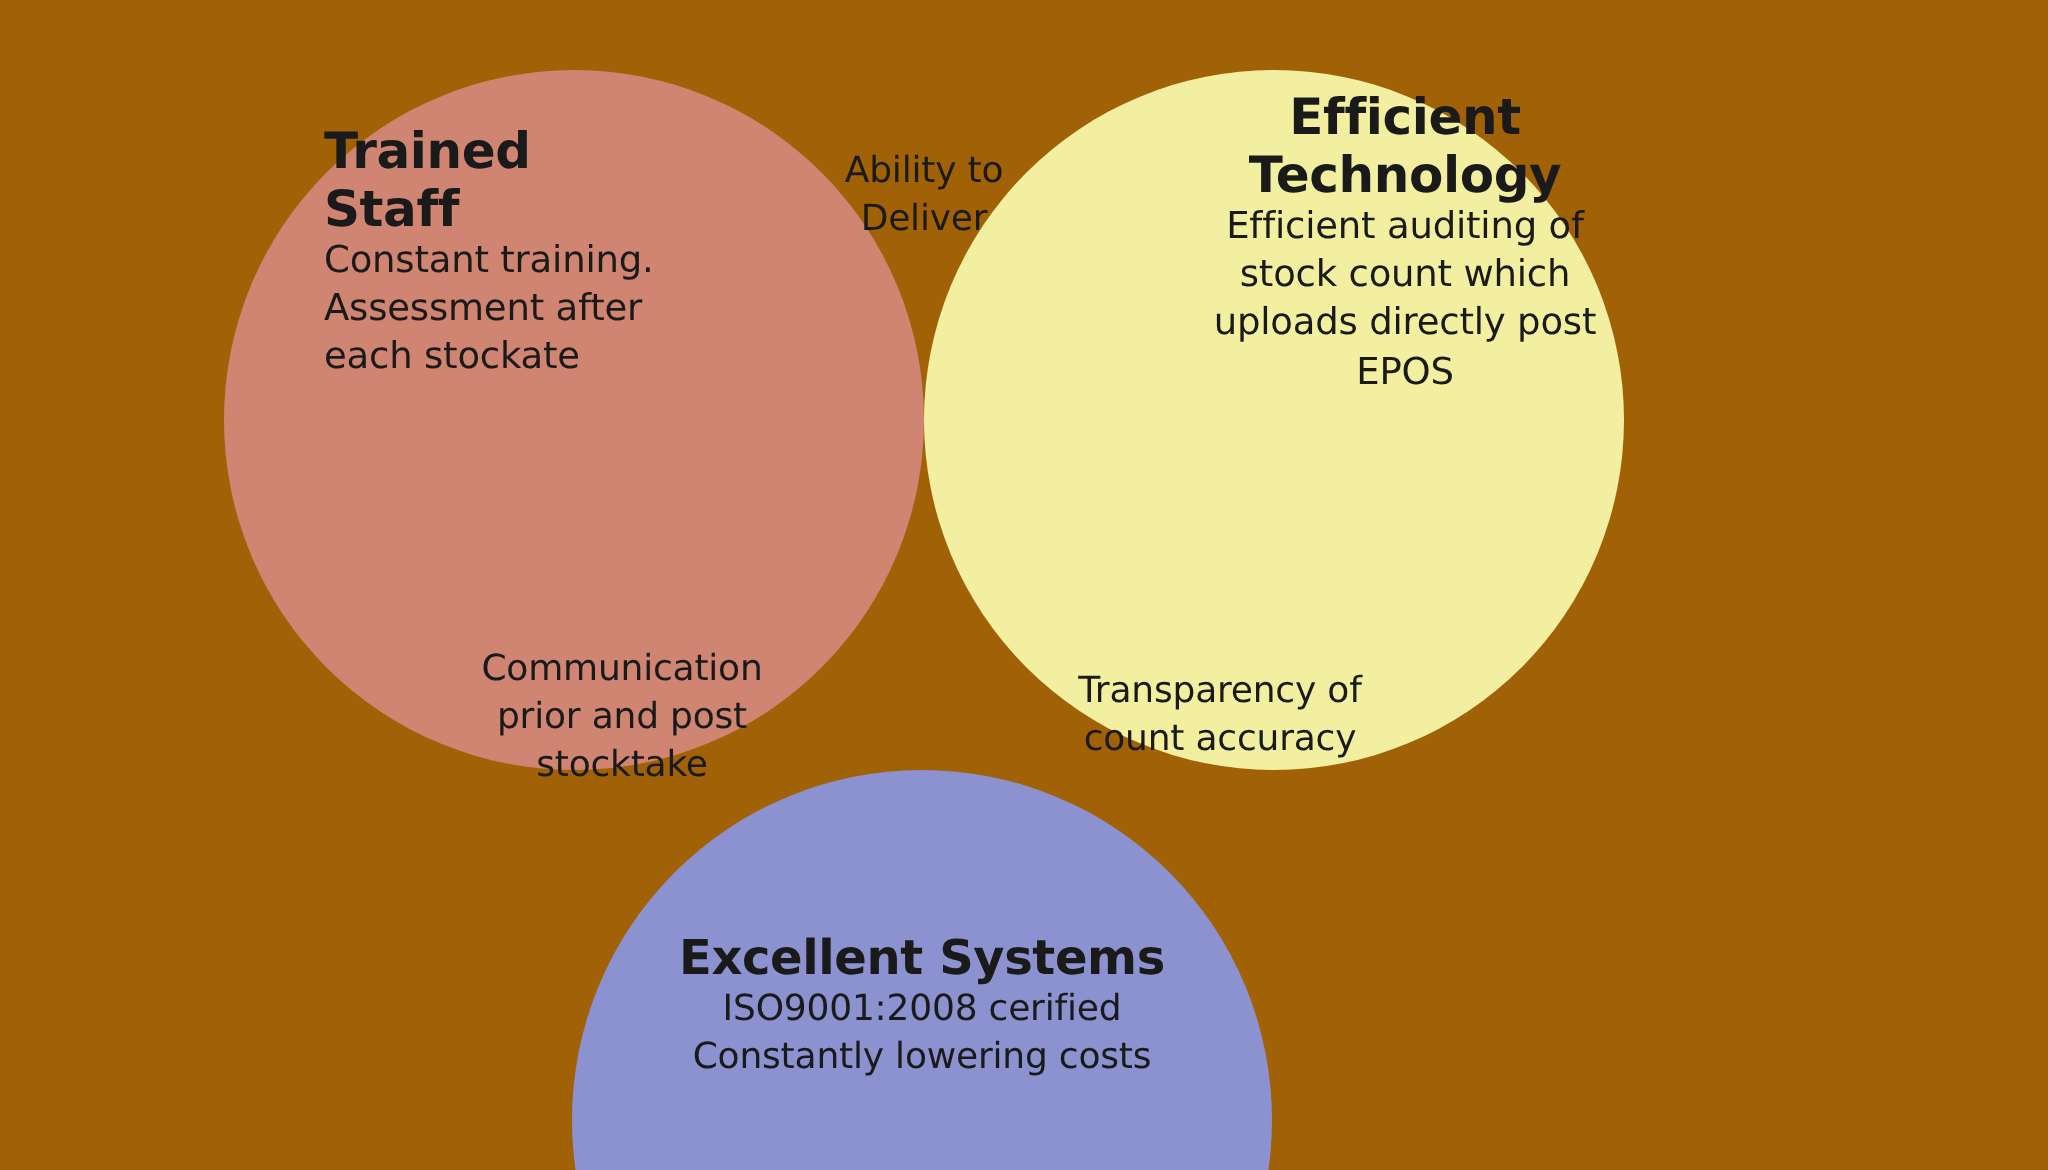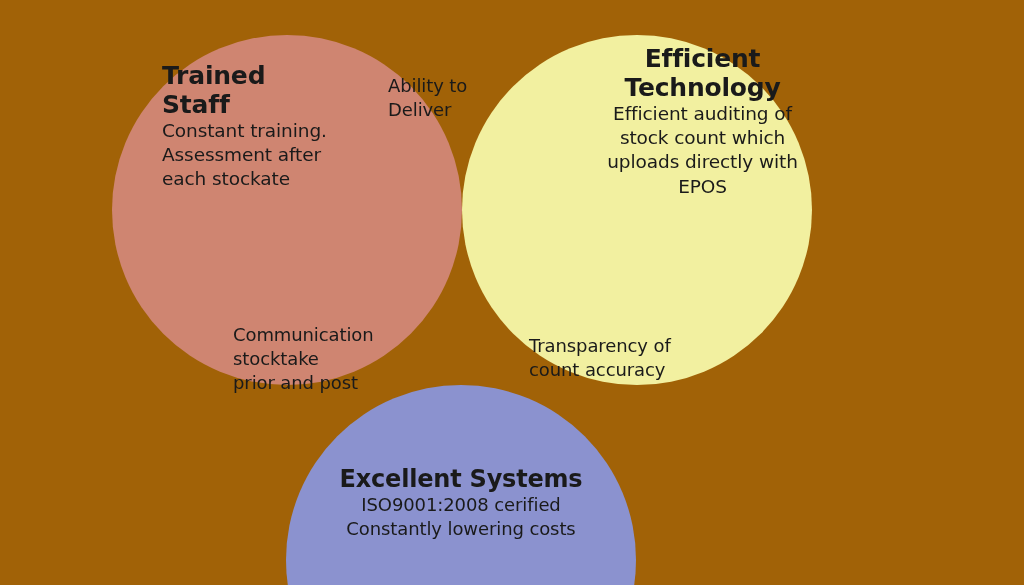--- a/index.html
+++ b/index.html
@@ -68,21 +68,21 @@
     font-size: 24px;
   }
   #set-excellent-systems .lbl-body {
     font-size: 18px;
     line-height: 1.3;
   }
   
   .lbl-inter {
     font-size: 18px;
     line-height: 1.32;
-    text-align: left;
+    text-align: center;
     letter-spacing: -0.1px;
   }
   #inter-ability-to-deliver {
     left: 388px;
     top: 74px;
     width: 148px;
   }
   #inter-communication {
     left: 233px;
     top: 323px;
@@ -163,21 +163,21 @@
   </div>
 
   <div class="label" id="set-efficient-technology">
     <div class="lbl-title">
       <div>Efficient</div>
       <div>Technology</div>
     </div>
     <div class="lbl-body">
       <div>Efficient auditing of</div>
       <div>stock count which</div>
-      <div>uploads directly with</div>
+      <div>uploads directly post</div>
       <div>EPOS</div>
     </div>
   </div>
 
   <div class="label" id="set-excellent-systems">
     <div class="lbl-title">
       <div>Excellent Systems</div>
     </div>
     <div class="lbl-body">
       <div>ISO9001:2008 cerified</div>
@@ -185,22 +185,22 @@
     </div>
   </div>
 
   <div class="label lbl-inter" id="inter-ability-to-deliver">
     <div>Ability to</div>
     <div>Deliver</div>
   </div>
 
   <div class="label lbl-inter" id="inter-communication">
     <div>Communication</div>
+    <div>prior and post</div>
     <div>stocktake</div>
-    <div>prior and post</div>
   </div>
 
   <div class="label lbl-inter" id="inter-transparency">
     <div>Transparency of</div>
     <div>count accuracy</div>
   </div>
 
 
 </div>
 

